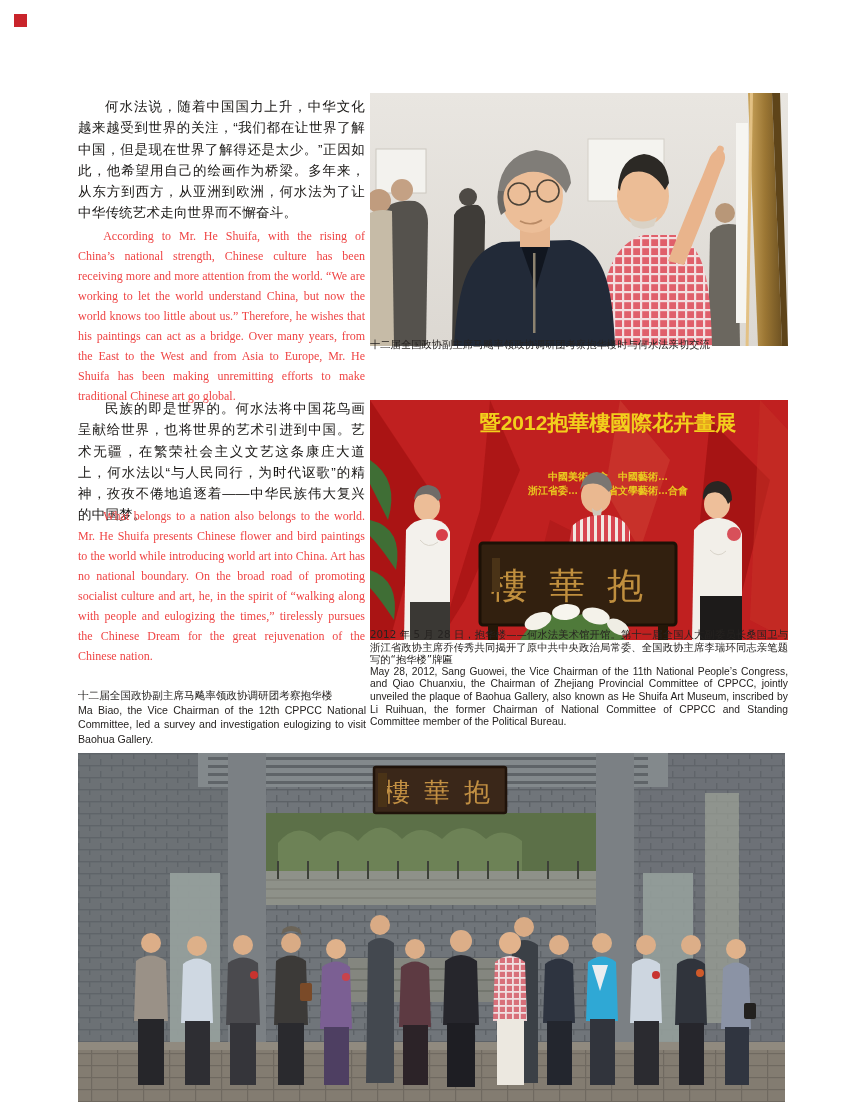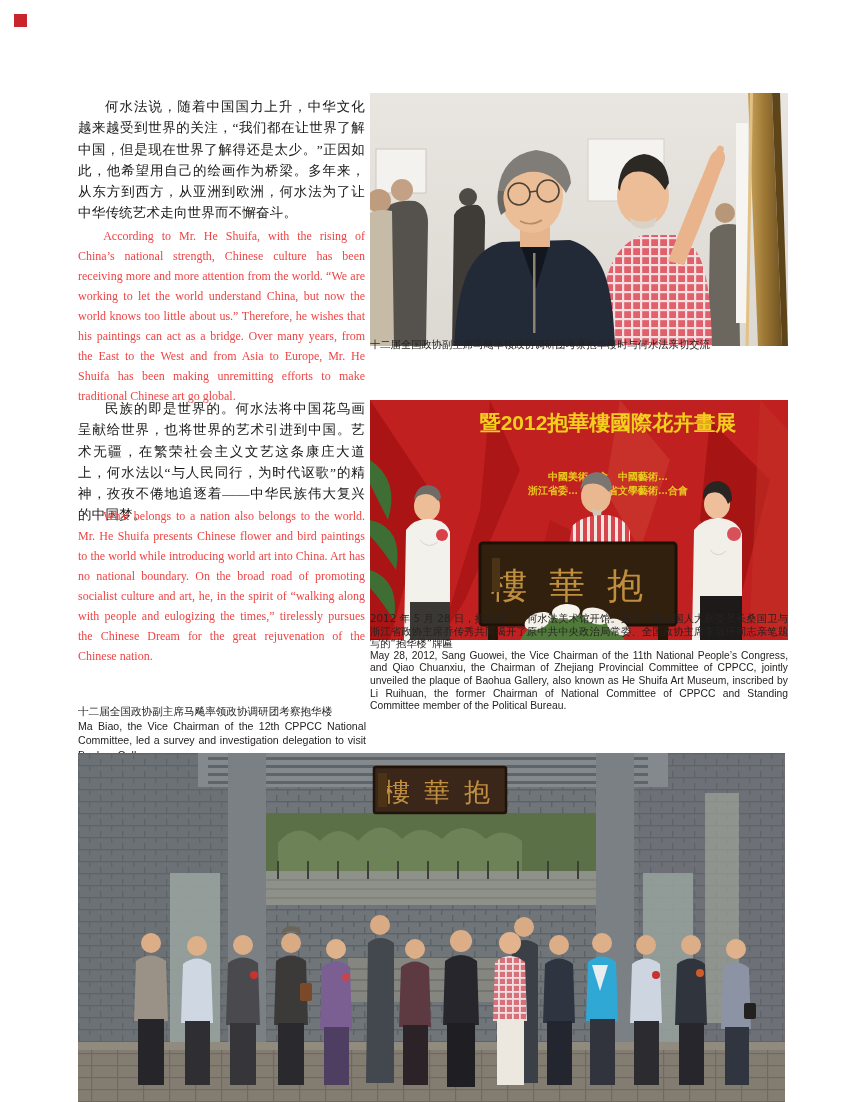--- a/index.html
+++ b/index.html
@@ -2,35 +2,35 @@
 <html><head>
 <meta charset="utf-8">
 <style>
   html,body{margin:0;padding:0;background:#ffffff;}
   #page{
     position:relative;width:846px;height:1102px;background:#ffffff;
     overflow:hidden;font-family:"Liberation Sans",sans-serif;color:#1e1c1b;
   }
   .abs{position:absolute;}
   .cn-body{
-    font-family:Liberation Serif, serif;
+    font-family:Liberation Sans, sans-serif;
     font-size:13.5px;line-height:21.3px;text-align:justify;
     text-indent:2em;color:#191715;letter-spacing:.2px;
   }
   .en-body{
     font-family:"Liberation Serif","DejaVu Serif",serif;
     font-size:12px;line-height:20px;text-align:justify;
     text-indent:2.1em;color:#ef4444;
   }
   .caption{
     font-family:"Liberation Sans",sans-serif;
     color:#262321;text-align:justify;
   }
   .caption .cn{font-family:"DejaVu Sans",sans-serif;display:block;}
-  .cap-left{font-size:10.6px;line-height:14.6px;margin-top:16px;}
+  .cap-left{font-size:10.6px;line-height:14.6px;}
   .cap-right1{font-size:10.3px;line-height:13.2px;}
   .cap-right2{font-size:10.3px;line-height:12.6px;}
   .photo{display:block;}
   #red-marker{left:14px;top:14px;width:13px;height:13px;}
 </style>
 </head>
 <body>
 
 <div id="page">
 
@@ -39,21 +39,21 @@
   <div class="abs cn-body" style="left:78px;top:96px;width:287px;">何水法说，随着中国国力上升，中华文化越来越受到世界的关注，“我们都在让世界了解中国，但是现在世界了解得还是太少。”正因如此，他希望用自己的绘画作为桥梁。多年来，从东方到西方，从亚洲到欧洲，何水法为了让中华传统艺术走向世界而不懈奋斗。</div>
 
   <div class="abs en-body" style="left:78px;top:226px;width:287px;">According to Mr. He Shuifa, with the rising of China’s national strength, Chinese culture has been receiving more and more attention from the world. “We are working to let the world understand China, but now the world knows too little about us.” Therefore, he wishes that his paintings can act as a bridge. Over many years, from the East to the West and from Asia to Europe, Mr. He Shuifa has been making unremitting efforts to make traditional Chinese art go global.</div>
 
   <div class="abs cn-body" style="left:78px;top:398px;width:287px;">民族的即是世界的。何水法将中国花鸟画呈献给世界，也将世界的艺术引进到中国。艺术无疆，在繁荣社会主义文艺这条康庄大道上，何水法以“与人民同行，为时代讴歌”的精神，孜孜不倦地追逐着——中华民族伟大复兴的中国梦。</div>
 
   <div class="abs en-body" style="left:78px;top:506px;width:287px;">What belongs to a nation also belongs to the world. Mr. He Shuifa presents Chinese flower and bird paintings to the world while introducing world art into China. Art has no national boundary. On the broad road of promoting socialist culture and art, he, in the spirit of “walking along with people and eulogizing the times,” tirelessly pursues the Chinese Dream for the great rejuvenation of the Chinese nation.</div>
 
   <div class="abs caption cap-left" style="left:78px;top:688px;width:288px;">
     <span class="cn">十二届全国政协副主席马飚率领政协调研团考察抱华楼</span>
-    <span>Ma Biao, the Vice Chairman of the 12th CPPCC National Committee, led a survey and investigation delegation to visit Baohua Gallery.</span>
+    <span>Ma Biao, the Vice Chairman of the 12th CPPCC National Committee, led a survey and investigation eulogizing to visit Baohua Gallery.</span>
   </div>
 
   <svg class="abs photo" style="left:370px;top:93px;" width="418" height="253" viewBox="0 0 418 253" role="img">
     <defs>
       <linearGradient id="wall" x1="0" y1="0" x2="0" y2="1">
         <stop offset="0" stop-color="#e9e6e1"></stop>
           <stop offset="1" stop-color="#dcd8d2"></stop>
       </linearGradient>
       <linearGradient id="gold" x1="0" y1="0" x2="1" y2="0">
         <stop offset="0" stop-color="#caa45c"></stop>
@@ -178,21 +178,21 @@
 
     <g>
       <path d="M150,240 Q170,206 205,216 Q235,206 255,240 Z" fill="#4f7a3a"></path>
       <ellipse cx="168" cy="221" rx="14" ry="8" fill="#f4f2ea" transform="rotate(-22 168 221)"></ellipse>
       <ellipse cx="196" cy="212" rx="14" ry="8" fill="#f7f5ee" transform="rotate(-5 196 212)"></ellipse>
       <ellipse cx="226" cy="216" rx="14" ry="8" fill="#f4f2ea" transform="rotate(14 226 216)"></ellipse>
       <ellipse cx="248" cy="227" rx="12" ry="7" fill="#efede4" transform="rotate(30 248 227)"></ellipse>
     </g>
   </svg>
 
-  <div class="abs caption cap-right2" style="left:370px;top:612px;width:418px;">
+  <div class="abs caption cap-right2" style="left:370px;top:628px;width:418px;">
     <span class="cn">2012 年 5 月 28 日，抱华楼——何水法美术馆开馆。第十一届全国人大副委员长桑国卫与浙江省政协主席乔传秀共同揭开了原中共中央政治局常委、全国政协主席李瑞环同志亲笔题写的“抱华楼”牌匾</span>
     <span>May 28, 2012, Sang Guowei, the Vice Chairman of the 11th National People’s Congress, and Qiao Chuanxiu, the Chairman of Zhejiang Provincial Committee of CPPCC,  jointly unveiled the plaque of Baohua Gallery, also known as He Shuifa Art Museum, inscribed by Li Ruihuan, the former Chairman of National Committee of CPPCC and Standing Committee member of the Political Bureau.</span>
   </div>
 
   <svg class="abs photo" style="left:78px;top:753px;" width="707" height="349" viewBox="0 0 707 349" role="img">
     <defs>
       <pattern id="brick" width="22" height="12" patternUnits="userSpaceOnUse">
         <rect width="22" height="12" fill="#70757a"></rect>
         <rect width="22" height="1.4" fill="#5d6267"></rect>
         <rect y="6" width="1.4" height="6" fill="#5d6267"></rect>

